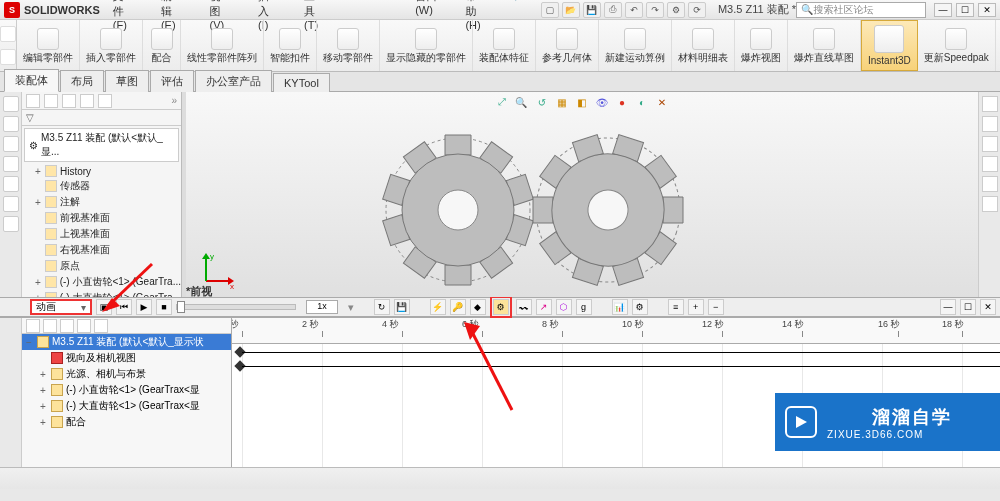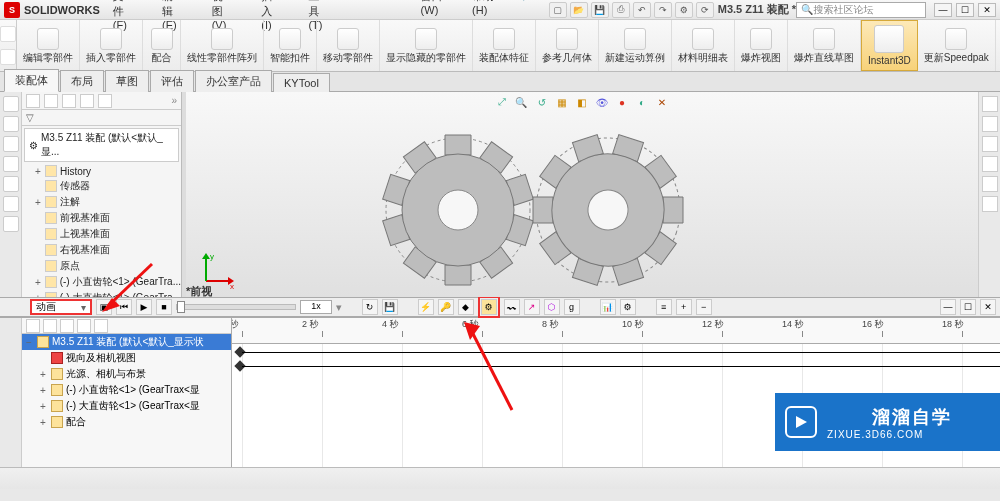--- a/index.html
+++ b/index.html
@@ -20,21 +20,21 @@
       align-items: center;
       padding: 0 4px;
       border-bottom: 1px solid #ccc;
     }
     .titlebar .logo { width: 16px; height: 16px; background: #d00; border-radius: 2px; margin-right: 4px; display:flex;align-items:center;justify-content:center;color:#fff;font-weight:bold;font-size:9px; }
     .titlebar .brand { font-weight: bold; font-size: 11px; color: #333; margin-right: 8px; }
     .menubar { display: flex; gap: 18px; flex: 1; }
     .menubar span { padding: 2px 5px; color: #333; cursor: default; }
     .qab { display:flex; gap:3px; margin-left:8px; }
     .qab .qbtn { width:18px;height:16px;background:#f0f0f0;border:1px solid #ccc;border-radius:2px;display:flex;align-items:center;justify-content:center;font-size:9px;color:#555;}
-    .doc-title { margin-left: 4px; color: #444; font-size: 11px; font-weight: bold; }
+    .doc-title { margin-left: 12px; color: #444; font-size: 11px; }
     .searchbox { margin-left: auto; width: 130px; height: 16px; border: 1px solid #aaa; background: #fff; display:flex;align-items:center;padding:0 4px;font-size:10px;color:#888; }
     .win-ctrl { display: flex; gap: 4px; margin-left: 8px; }
     .win-ctrl span { width: 18px; height: 14px; border: 1px solid #bbb; background: #f5f5f5; display:flex;align-items:center;justify-content:center;font-size:9px; }
 
     
     .ribbon {
       height: 52px; background: linear-gradient(#f9f9f9,#ececec); border-bottom:1px solid #bbb;
       display:flex; align-items:stretch;
     }
     .ribbon .vtoolbar { width:22px; border-right:1px solid #ccc; display:flex;flex-direction:column;justify-content:space-around;align-items:center;padding:2px 0;}
@@ -79,21 +79,21 @@
     .right-sidebar { width:22px; background:#e9e9e9;border-left:1px solid #ccc;display:flex;flex-direction:column;gap:4px;padding-top:4px;align-items:center;}
     .right-sidebar div{width:16px;height:16px;background:#fff;border:1px solid #ccc;}
 
     
     .motionbar { height:20px; background:#eee; border-top:1px solid #aaa;border-bottom:1px solid #aaa; display:flex;align-items:center;padding:4px 4px;gap:4px;}
     .motionbar .drop { height:16px;border:2px solid #e33;background:#fff;padding:0 4px;display:flex;align-items:center;font-size:10px;min-width:62px;}
     .motionbar .drop .arrow{margin-left:auto;color:#666;}
     .motionbar .pbtn { width:16px;height:16px;background:#f5f5f5;border:1px solid #ccc;display:flex;align-items:center;justify-content:center;font-size:9px;}
     .motionbar .slider { flex:0 0 120px;height:6px;background:#ddd;border:1px solid #bbb;position:relative;}
     .motionbar .slider .thumb{width:8px;height:12px;background:#fff;border:1px solid #888;position:absolute;top:-4px;left:0;}
-    .motionbar .timefield{width:32px;height:14px;border:1px solid #aaa;background:#fff;font-size:9px;text-align:center;margin:0 0;}
+    .motionbar .timefield{width:32px;height:14px;border:1px solid #aaa;background:#fff;font-size:9px;text-align:center;margin:0 6px;}
     .motionbar .spacer{width:12px;}
     .highlight-box { border:2px solid #e33; padding:1px; }
 
     
     .timeline { display:flex; height:150px; background:#fff; border-top:1px solid #aaa;}
     .tl-tree { width:210px;border-right:1px solid #aaa;background:#f7f7f7;overflow:hidden;font-size:10px;}
     .tl-toolbar { height:16px;border-bottom:1px solid #ccc;display:flex;align-items:center;gap:3px;padding:0 4px;}
     .tl-toolbar div{width:14px;height:14px;background:#fff;border:1px solid #ccc;}
     .tl-node { display:flex;align-items:center;gap:3px;padding:1px 2px;white-space:nowrap;overflow:hidden;}
     .tl-node.sel { background:#3a7bd5;color:#fff; }
@@ -466,21 +466,21 @@
   <div class="tl-grid">
     <div class="tl-ruler">
       <div class="tl-tick" style="left:10px;">0 秒</div>
       <div class="tl-tick" style="left:90px;">2 秒</div>
       <div class="tl-tick" style="left:170px;">4 秒</div>
       <div class="tl-tick" style="left:250px;">6 秒</div>
       <div class="tl-tick" style="left:330px;">8 秒</div>
       <div class="tl-tick" style="left:410px;">10 秒</div>
       <div class="tl-tick" style="left:490px;">12 秒</div>
       <div class="tl-tick" style="left:570px;">14 秒</div>
-      <div class="tl-tick" style="left:650px;">16 秒</div>
+      <div class="tl-tick" style="left:666px;">16 秒</div>
       <div class="tl-tick" style="left:730px;">18 秒</div>
     </div>
     <div class="tl-grid-line" style="left:10px;"></div>
     <div class="tl-grid-line" style="left:90px;"></div>
     <div class="tl-grid-line" style="left:170px;"></div>
     <div class="tl-grid-line" style="left:250px;"></div>
     <div class="tl-grid-line" style="left:330px;"></div>
     <div class="tl-grid-line" style="left:410px;"></div>
     <div class="tl-grid-line" style="left:490px;"></div>
     <div class="tl-grid-line" style="left:570px;"></div>

